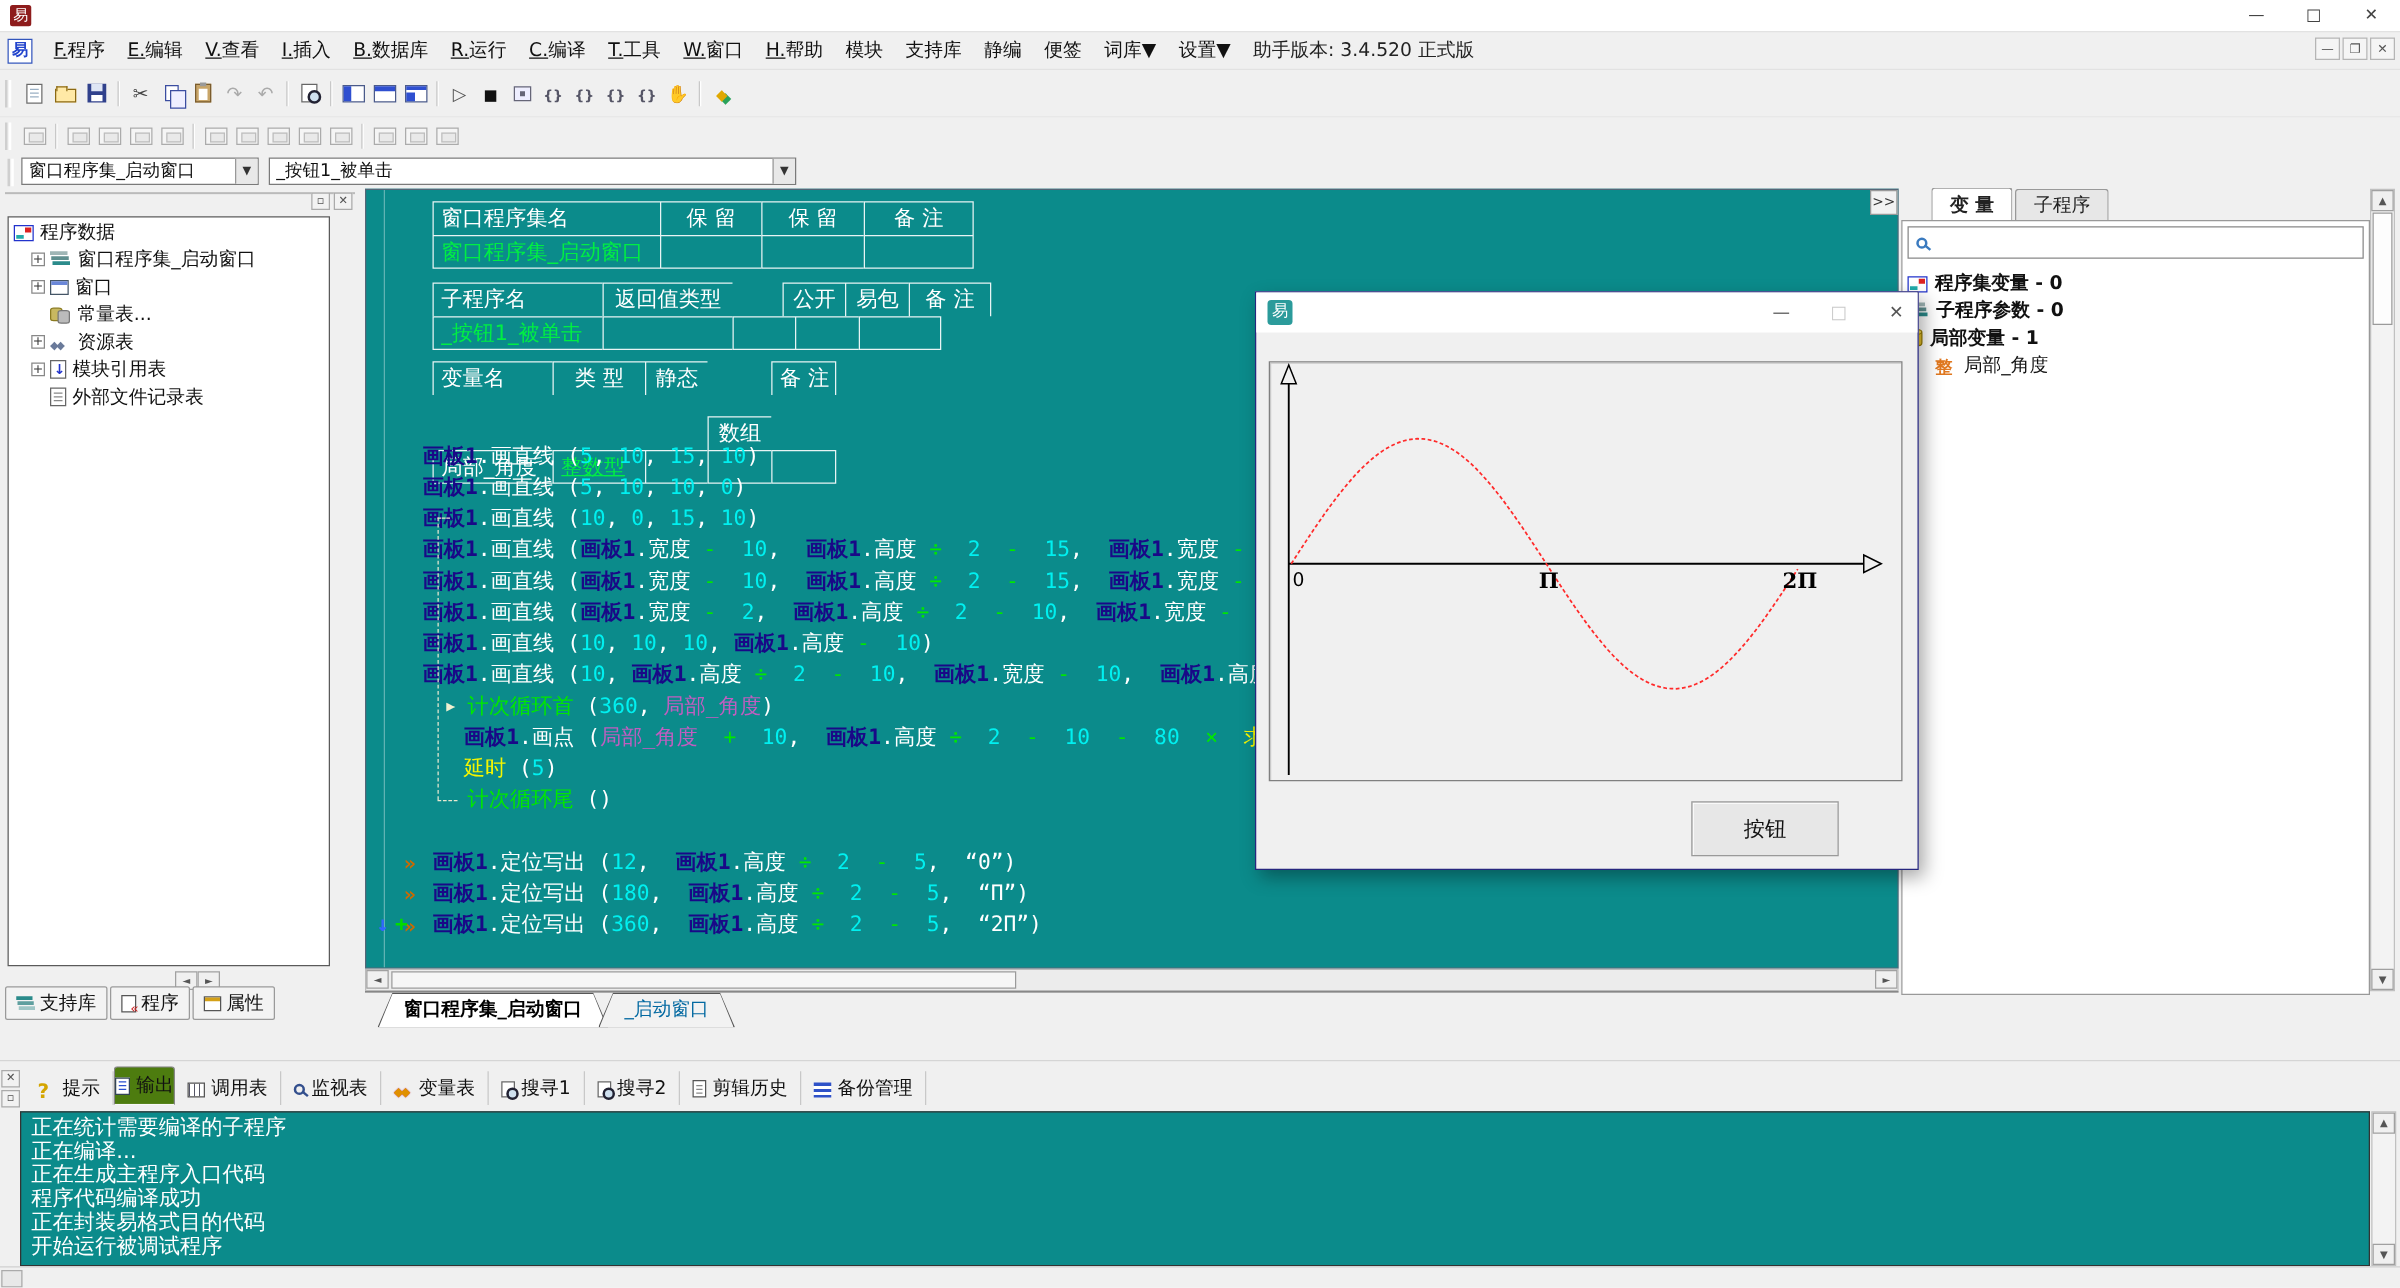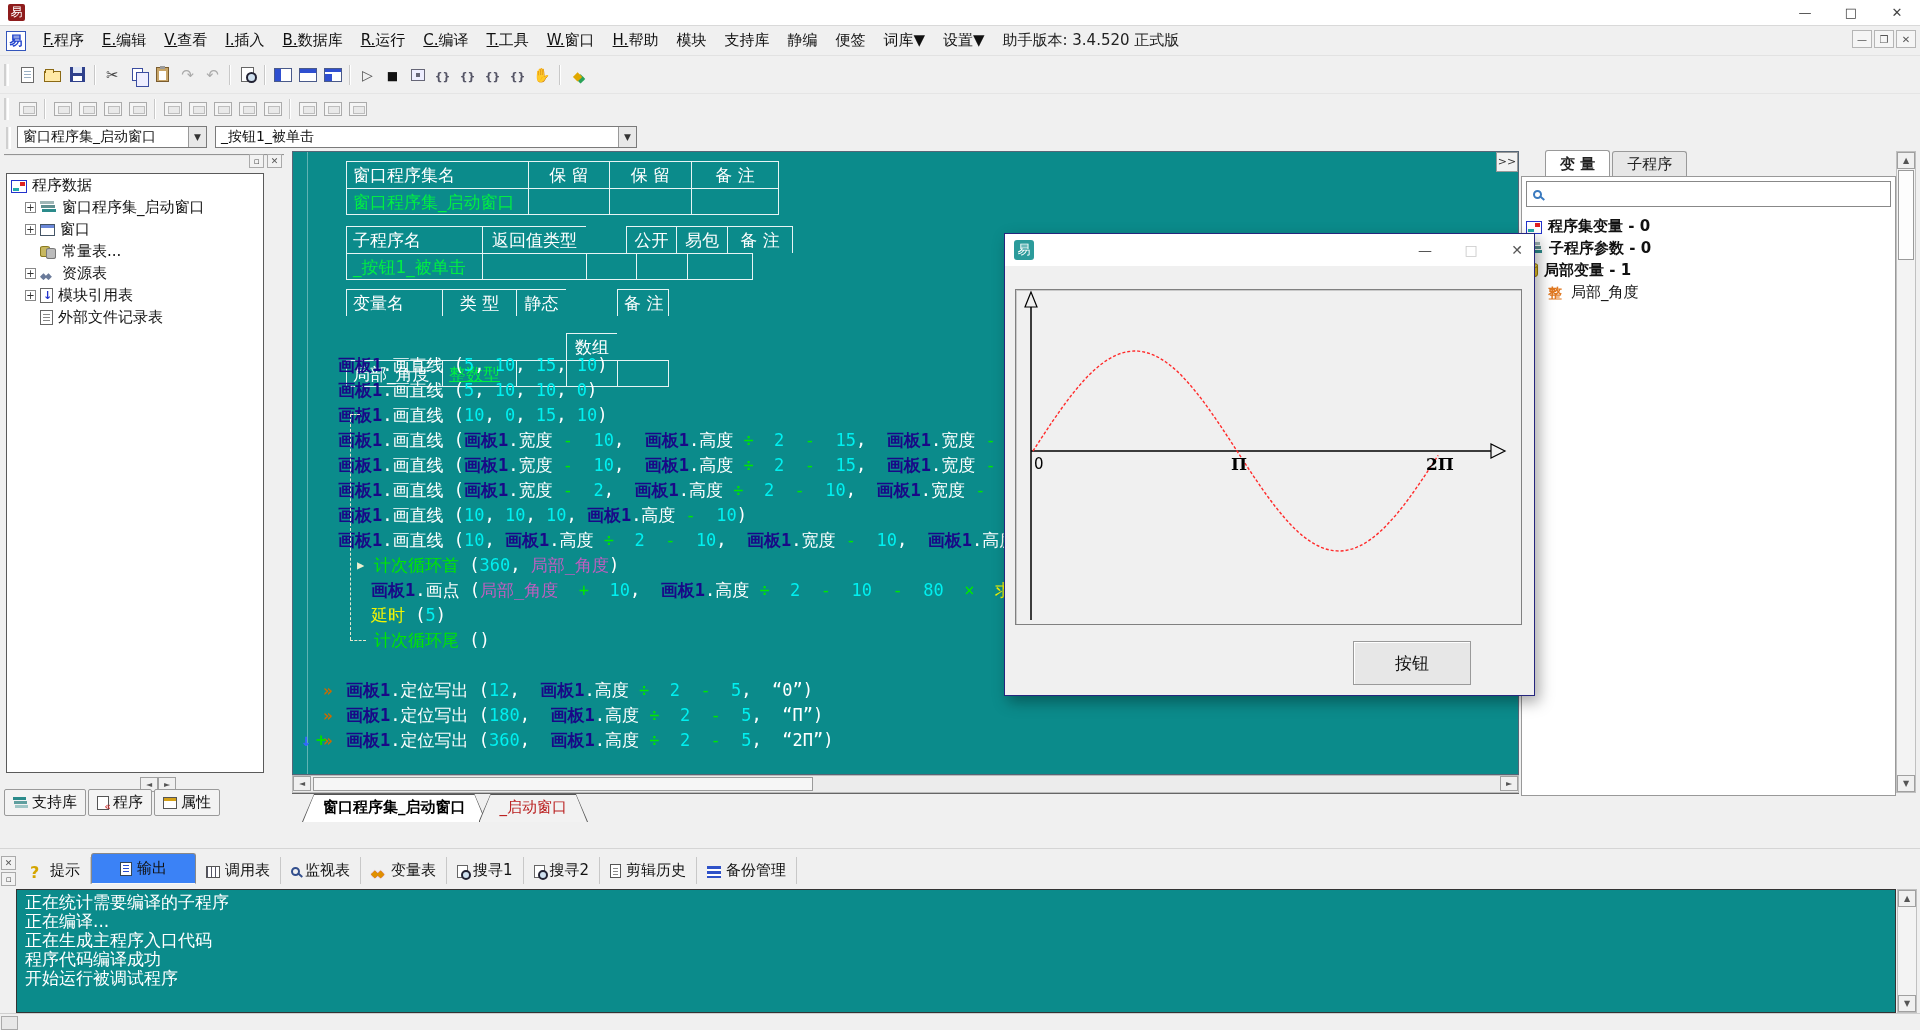--- a/index.html
+++ b/index.html
@@ -130,21 +130,21 @@
   #loop-bracket { position:absolute; left:57px; top:262px; width:10px; height:226px; border-left:1px dashed #e8e8d0; border-top:1px dashed #e8e8d0; }
   #loop-bracket-bottom { position:absolute; left:57px; top:488px; width:16px; border-top:1px dashed #e8e8d0; }
 
   #code-hscroll { position:absolute; left:292px; top:775px; width:1227px; height:18px; background:#ececec; border:1px solid #bbb; }
   #code-hscroll .thumb { position:absolute; left:20px; top:1px; width:500px; height:14px; background:#f6f6f6; border:1px solid #9a9a9a; }
   #code-hscroll .sbtn { position:absolute; top:0; }
 
   
   #codetabs { position:absolute; left:292px; top:793px; width:1227px; height:27px; border-top:1px solid #666; background:#f0f0f0; display:flex; align-items:flex-start; padding-left:10px; }
   .ctab-o { clip-path:polygon(0 100%,12px 0,calc(100% - 12px) 0,100% 100%); background:#555; padding:1px 1px 0 1px; margin-right:-8px; }
-  .ctab-i { clip-path:polygon(0 100%,11px 0,calc(100% - 11px) 0,100% 100%); background:#f2f2f2; padding:3px 20px 5px; font-size:15px; color:#b91c1c; white-space:nowrap; }
+  .ctab-i { clip-path:polygon(0 100%,11px 0,calc(100% - 11px) 0,100% 100%); background:#f2f2f2; padding:3px 20px 5px; font-size:15px; color:#0369a1; white-space:nowrap; }
   .ctab-o.active .ctab-i { background:#fff; color:#000; font-weight:bold; }
 
   
   #rightpanel { position:absolute; left:1519px; top:151px; width:401px; height:697px; background:#f0f0f0; }
   #rp-collapse { position:absolute; left:-23px; top:1px; width:22px; height:20px; border:1px solid #999; background:#f2f2f2; font-size:11px; color:#333; text-align:center; line-height:18px; }
   #rp-tabs { position:absolute; left:26px; top:0; display:flex; }
   .rtab { padding:3px 14px 4px; font-size:15px; border:1px solid #999; border-bottom:none; background:#e7e7e7; border-radius:3px 3px 0 0; margin-right:2px; color:#222; }
   .rtab.active { background:#fff; font-weight:bold; position:relative; top:-1px; padding-top:4px; }
   #rp-body { position:absolute; left:2px; top:25px; width:375px; height:620px; background:#fff; border:1px solid #999; }
   #rp-search { position:absolute; left:4px; top:4px; width:365px; height:26px; border:1px solid #888; background:#fff; display:flex; align-items:center; }
@@ -159,21 +159,21 @@
   .locals-icon::before { content:""; position:absolute; left:1px; top:-3px; width:8px; height:3px; background:#f4d84f; border:1px solid #9a7d00; border-radius:50%; }
   .int-type-icon::before { content:"整"; color:#e07820; font-weight:bold; font-size:14px; }
   .vscroll { position:absolute; background:#f3f3f3; border:1px solid #c0c0c0; }
   .vscroll .thumb { position:absolute; left:1px; width:16px; background:#fdfdfd; border:1px solid #9a9a9a; }
 
   
   #bottompanel { position:absolute; left:0; top:848px; width:1920px; height:182px; background:#f0f0f0; border-top:1px solid #d5d5d5; }
   #bp-side { position:absolute; left:1px; top:7px; width:15px; }
   #bp-tabs { position:absolute; left:20px; top:7px; display:flex; align-items:flex-end; height:28px; }
   .otab { display:flex; align-items:center; gap:5px; padding:4px 10px; font-size:15px; border-right:1px solid #c8c8c8; white-space:nowrap; }
-  .otab.active { border:1px solid #888; border-bottom:1px solid #f8f8f8; background:#3b82f6; border-radius:3px 3px 0 0; padding:5px 28px;margin-top:48px; }
+  .otab.active { border:1px solid #888; border-bottom:1px solid #f8f8f8; background:#4d7c0f; border-radius:3px 3px 0 0; padding:5px 0;margin-top:48px; }
   .oicon { position:relative; width:15px; height:15px; flex:none; }
   .hint-icon::before { content:"?"; color:#d4a500; font-weight:bold; font-size:16px; }
   .output-icon { width:12px; height:14px; background:#fff; border:1px solid #345; margin-top:1px; }
   .output-icon::after { content:""; position:absolute; left:2px; top:2px; width:6px; height:1px; background:#2a4fd0; box-shadow:0 3px 0 #2a4fd0,0 6px 0 #2a4fd0; }
   .call-table-icon { width:14px; height:12px; border:1px solid #555; margin-top:2px; background:repeating-linear-gradient(90deg,#556 0 1px,#fff 1px 4px); }
   .watch-icon { width:9px; height:9px; border:2px solid #334f8d; border-radius:50%; margin-top:2px; }
   .watch-icon::after { content:""; position:absolute; width:6px; height:2px; background:#334f8d; right:-5px; bottom:-2px; transform:rotate(40deg); }
   .variables-icon::before { content:"◆◆"; font-size:10px; letter-spacing:-2px; color:#e09000; text-shadow:0 0 1px #b36; }
   .search1-icon,.search2-icon { width:11px; height:13px; background:#fff; border:1px solid #666; margin-top:1px; }
   .search1-icon::after,.search2-icon::after { content:""; position:absolute; right:-4px; bottom:-3px; width:6px; height:6px; border:2px solid #223; border-radius:50%; background:#cfe0ef; }
@@ -588,20 +588,21 @@
         <div class="otab">
           <span class="oicon backup-icon"></span>
           <span>备份管理</span>
         </div>
       </div>
     <div id="output-box">
         <div class="oline">正在统计需要编译的子程序</div>
         <div class="oline">正在编译...</div>
         <div class="oline">正在生成主程序入口代码</div>
         <div class="oline">程序代码编译成功</div>
+        <div class="oline">正在封装易格式目的代码</div>
         <div class="oline">开始运行被调试程序</div>
       </div>
     <div class="vscroll" style="left:1897px;top:40px;width:20px;height:124px;">
       <div class="sbtn" style="position:absolute;top:0;left:0;width:18px;height:17px;">▲</div>
       <div class="sbtn" style="position:absolute;bottom:0;left:0;width:18px;height:17px;">▼</div>
     </div>
     <div id="bp-bottom">
       <div id="bp-corner"></div>
     </div>
   </div>

